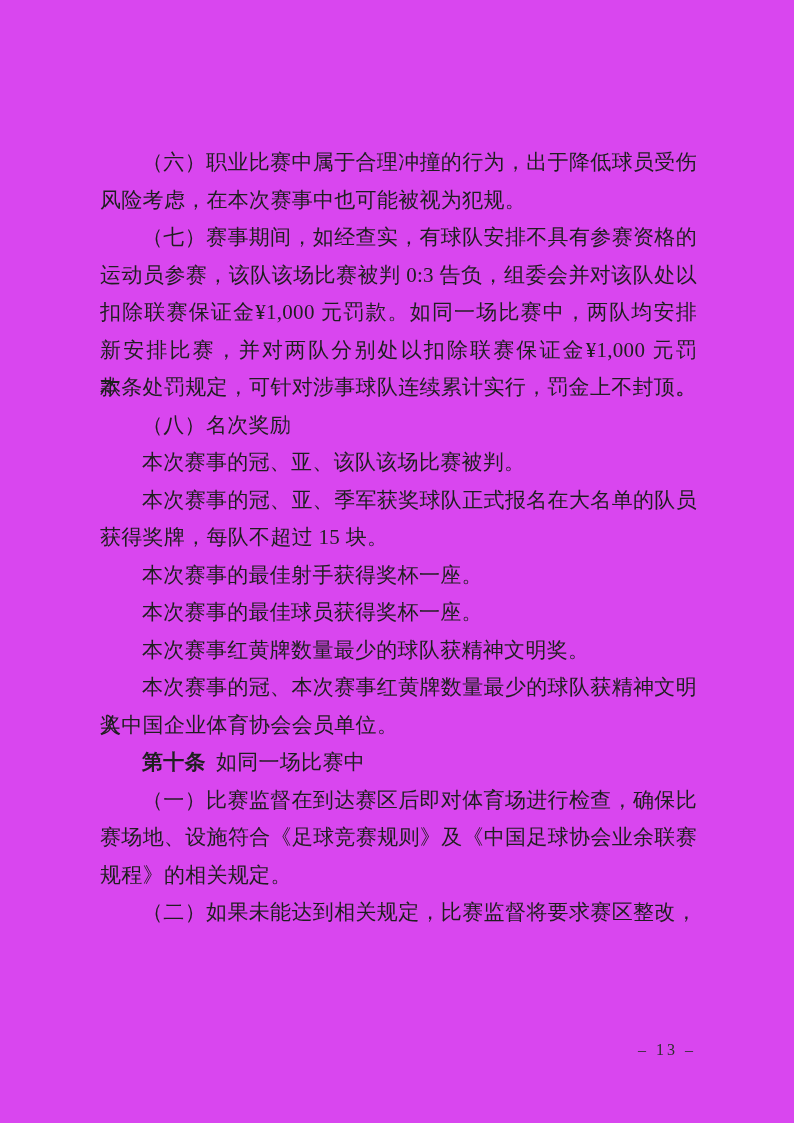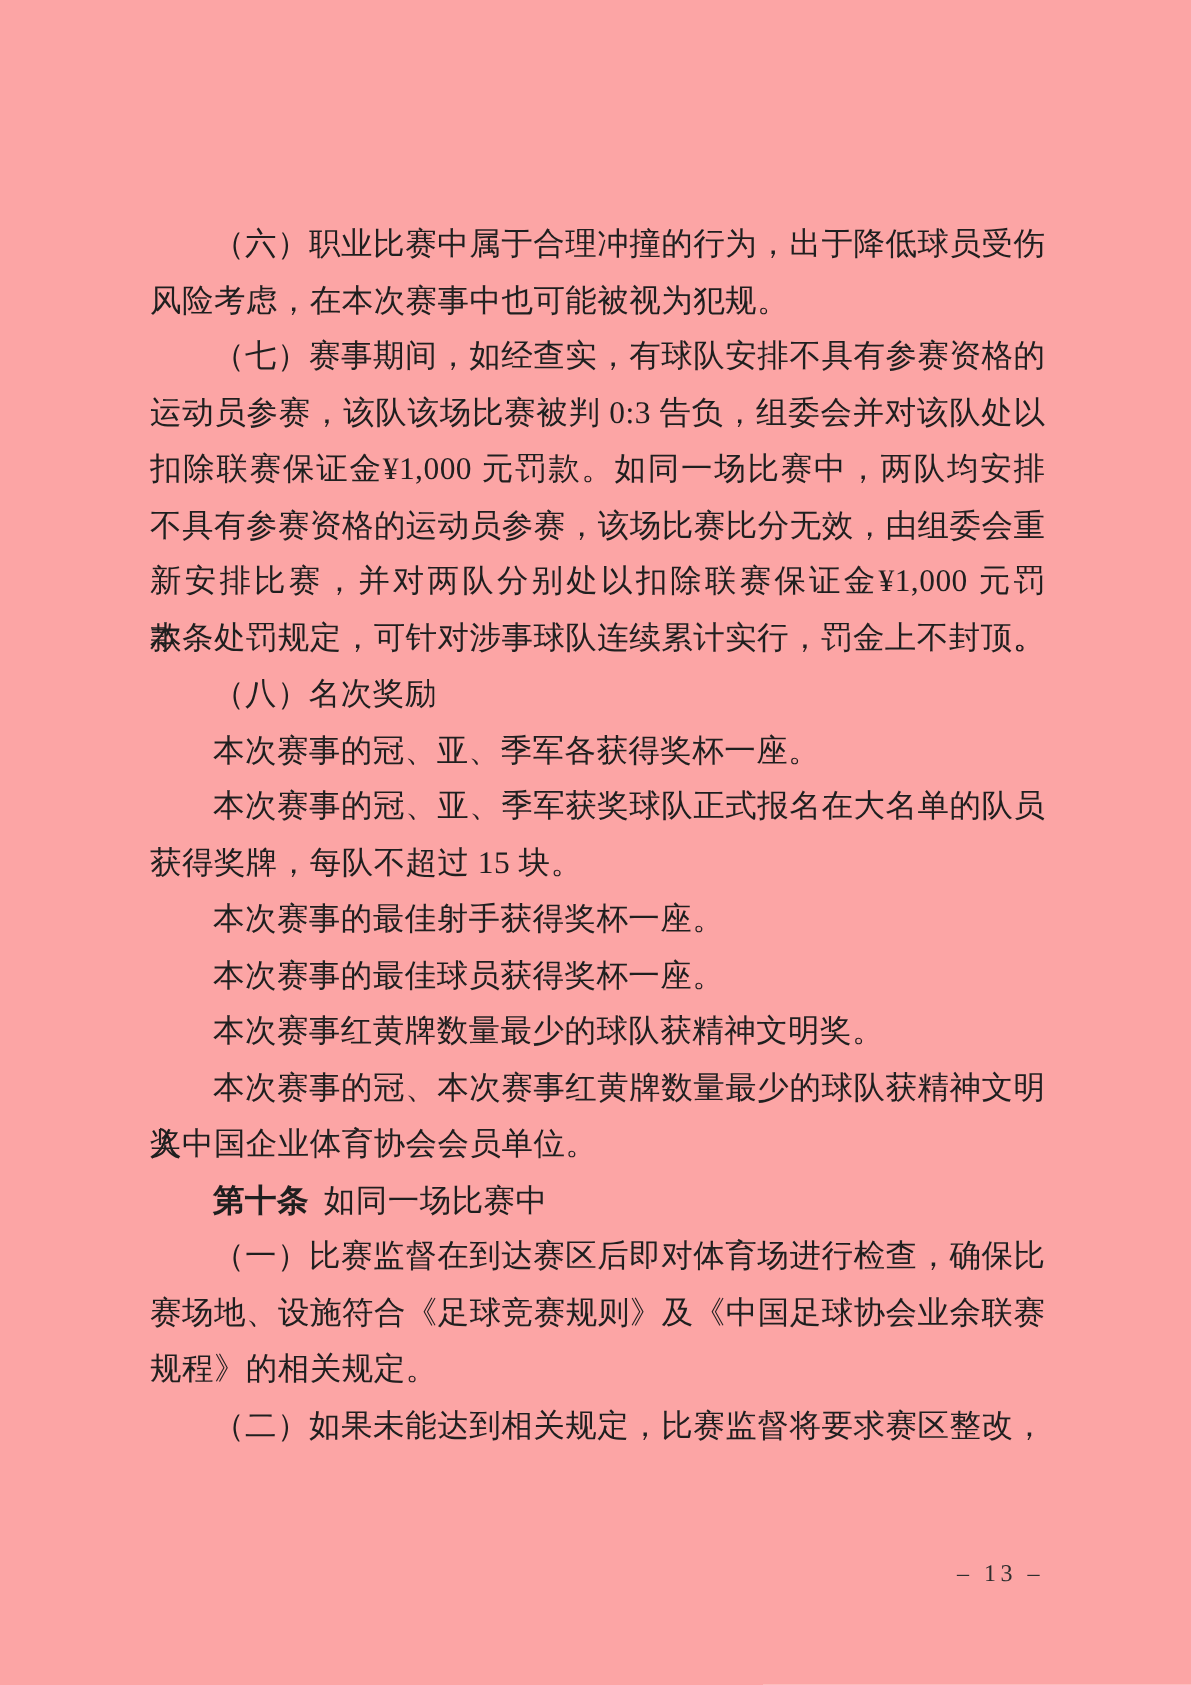--- a/index.html
+++ b/index.html
@@ -8,21 +8,21 @@
     height: 1123px;
     background: #ffffff;
     position: relative;
     overflow: hidden;
     font-family: "Liberation Serif", "DejaVu Serif", serif;
     color: #1f1f1f;
   }
   .page {
     position: absolute;
     inset: 0;
-    background: #fca5a5;
+    background: #d946ef;
   }
   .doc-body {
     position: absolute;
     left: 100px;
     top: 144px;
     width: 597px;
     font-size: 21px;
     line-height: 37.5px;
   }
   .line {
@@ -51,25 +51,24 @@
 </head>
 <body>
 
 <div class="page">
   <div class="doc-body">
       <div class="line indent justify">（六）职业比赛中属于合理冲撞的行为，出于降低球员受伤</div>
       <div class="line">风险考虑，在本次赛事中也可能被视为犯规。</div>
       <div class="line indent justify">（七）赛事期间，如经查实，有球队安排不具有参赛资格的</div>
       <div class="line justify">运动员参赛，该队该场比赛被判 0:3 告负，组委会并对该队处以</div>
       <div class="line justify">扣除联赛保证金¥1,000 元罚款。如同一场比赛中，两队均安排</div>
-      <div class="line justify">不具有参赛资格的运动员参赛，该场比赛比分无效，由组委会重</div>
       <div class="line justify">新安排比赛，并对两队分别处以扣除联赛保证金¥1,000 元罚款。</div>
       <div class="line">本条处罚规定，可针对涉事球队连续累计实行，罚金上不封顶。</div>
       <div class="line indent">（八）名次奖励</div>
-      <div class="line indent">本次赛事的冠、亚、季军各获得奖杯一座。</div>
+      <div class="line indent">本次赛事的冠、亚、该队该场比赛被判。</div>
       <div class="line indent justify">本次赛事的冠、亚、季军获奖球队正式报名在大名单的队员</div>
       <div class="line">获得奖牌，每队不超过 15 块。</div>
       <div class="line indent">本次赛事的最佳射手获得奖杯一座。</div>
       <div class="line indent">本次赛事的最佳球员获得奖杯一座。</div>
       <div class="line indent">本次赛事红黄牌数量最少的球队获精神文明奖。</div>
       <div class="line indent justify">本次赛事的冠、本次赛事红黄牌数量最少的球队获精神文明奖</div>
       <div class="line">入中国企业体育协会会员单位。</div>
       <div class="line indent"><span class="article-number">第十条</span><span class="article-title">如同一场比赛中</span></div>
       <div class="line indent justify">（一）比赛监督在到达赛区后即对体育场进行检查，确保比</div>
       <div class="line justify">赛场地、设施符合《足球竞赛规则》及《中国足球协会业余联赛</div>

